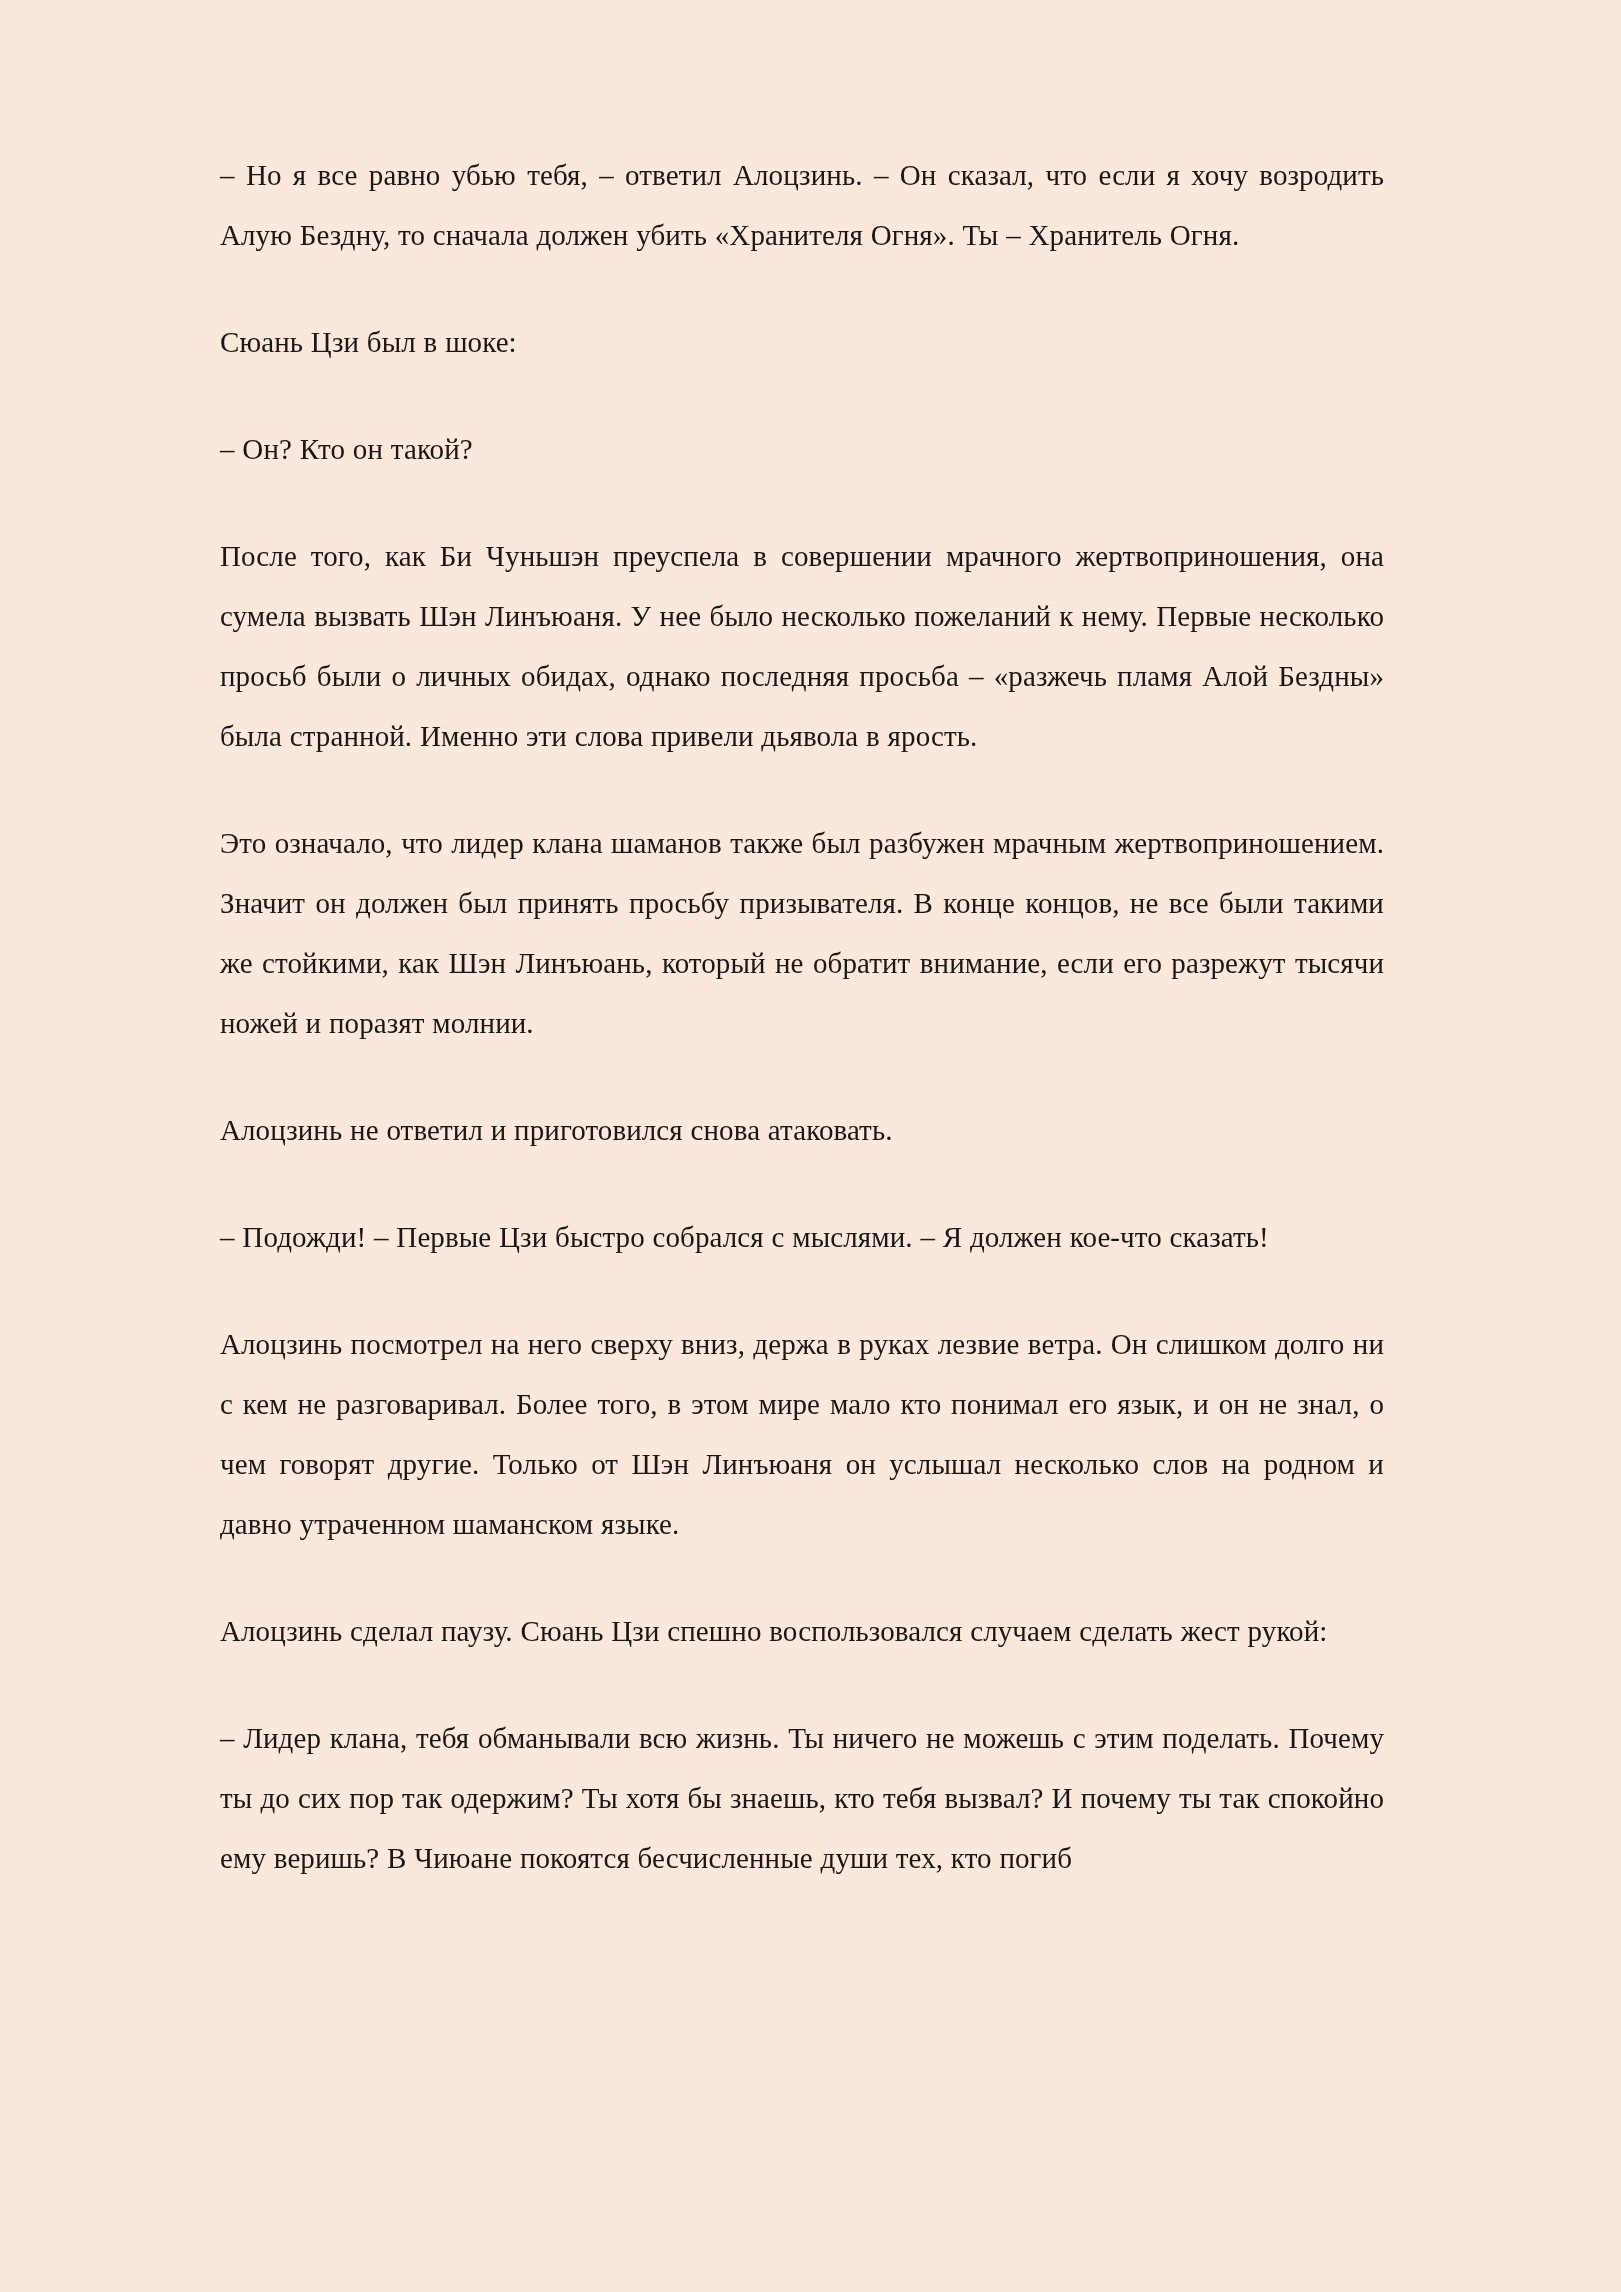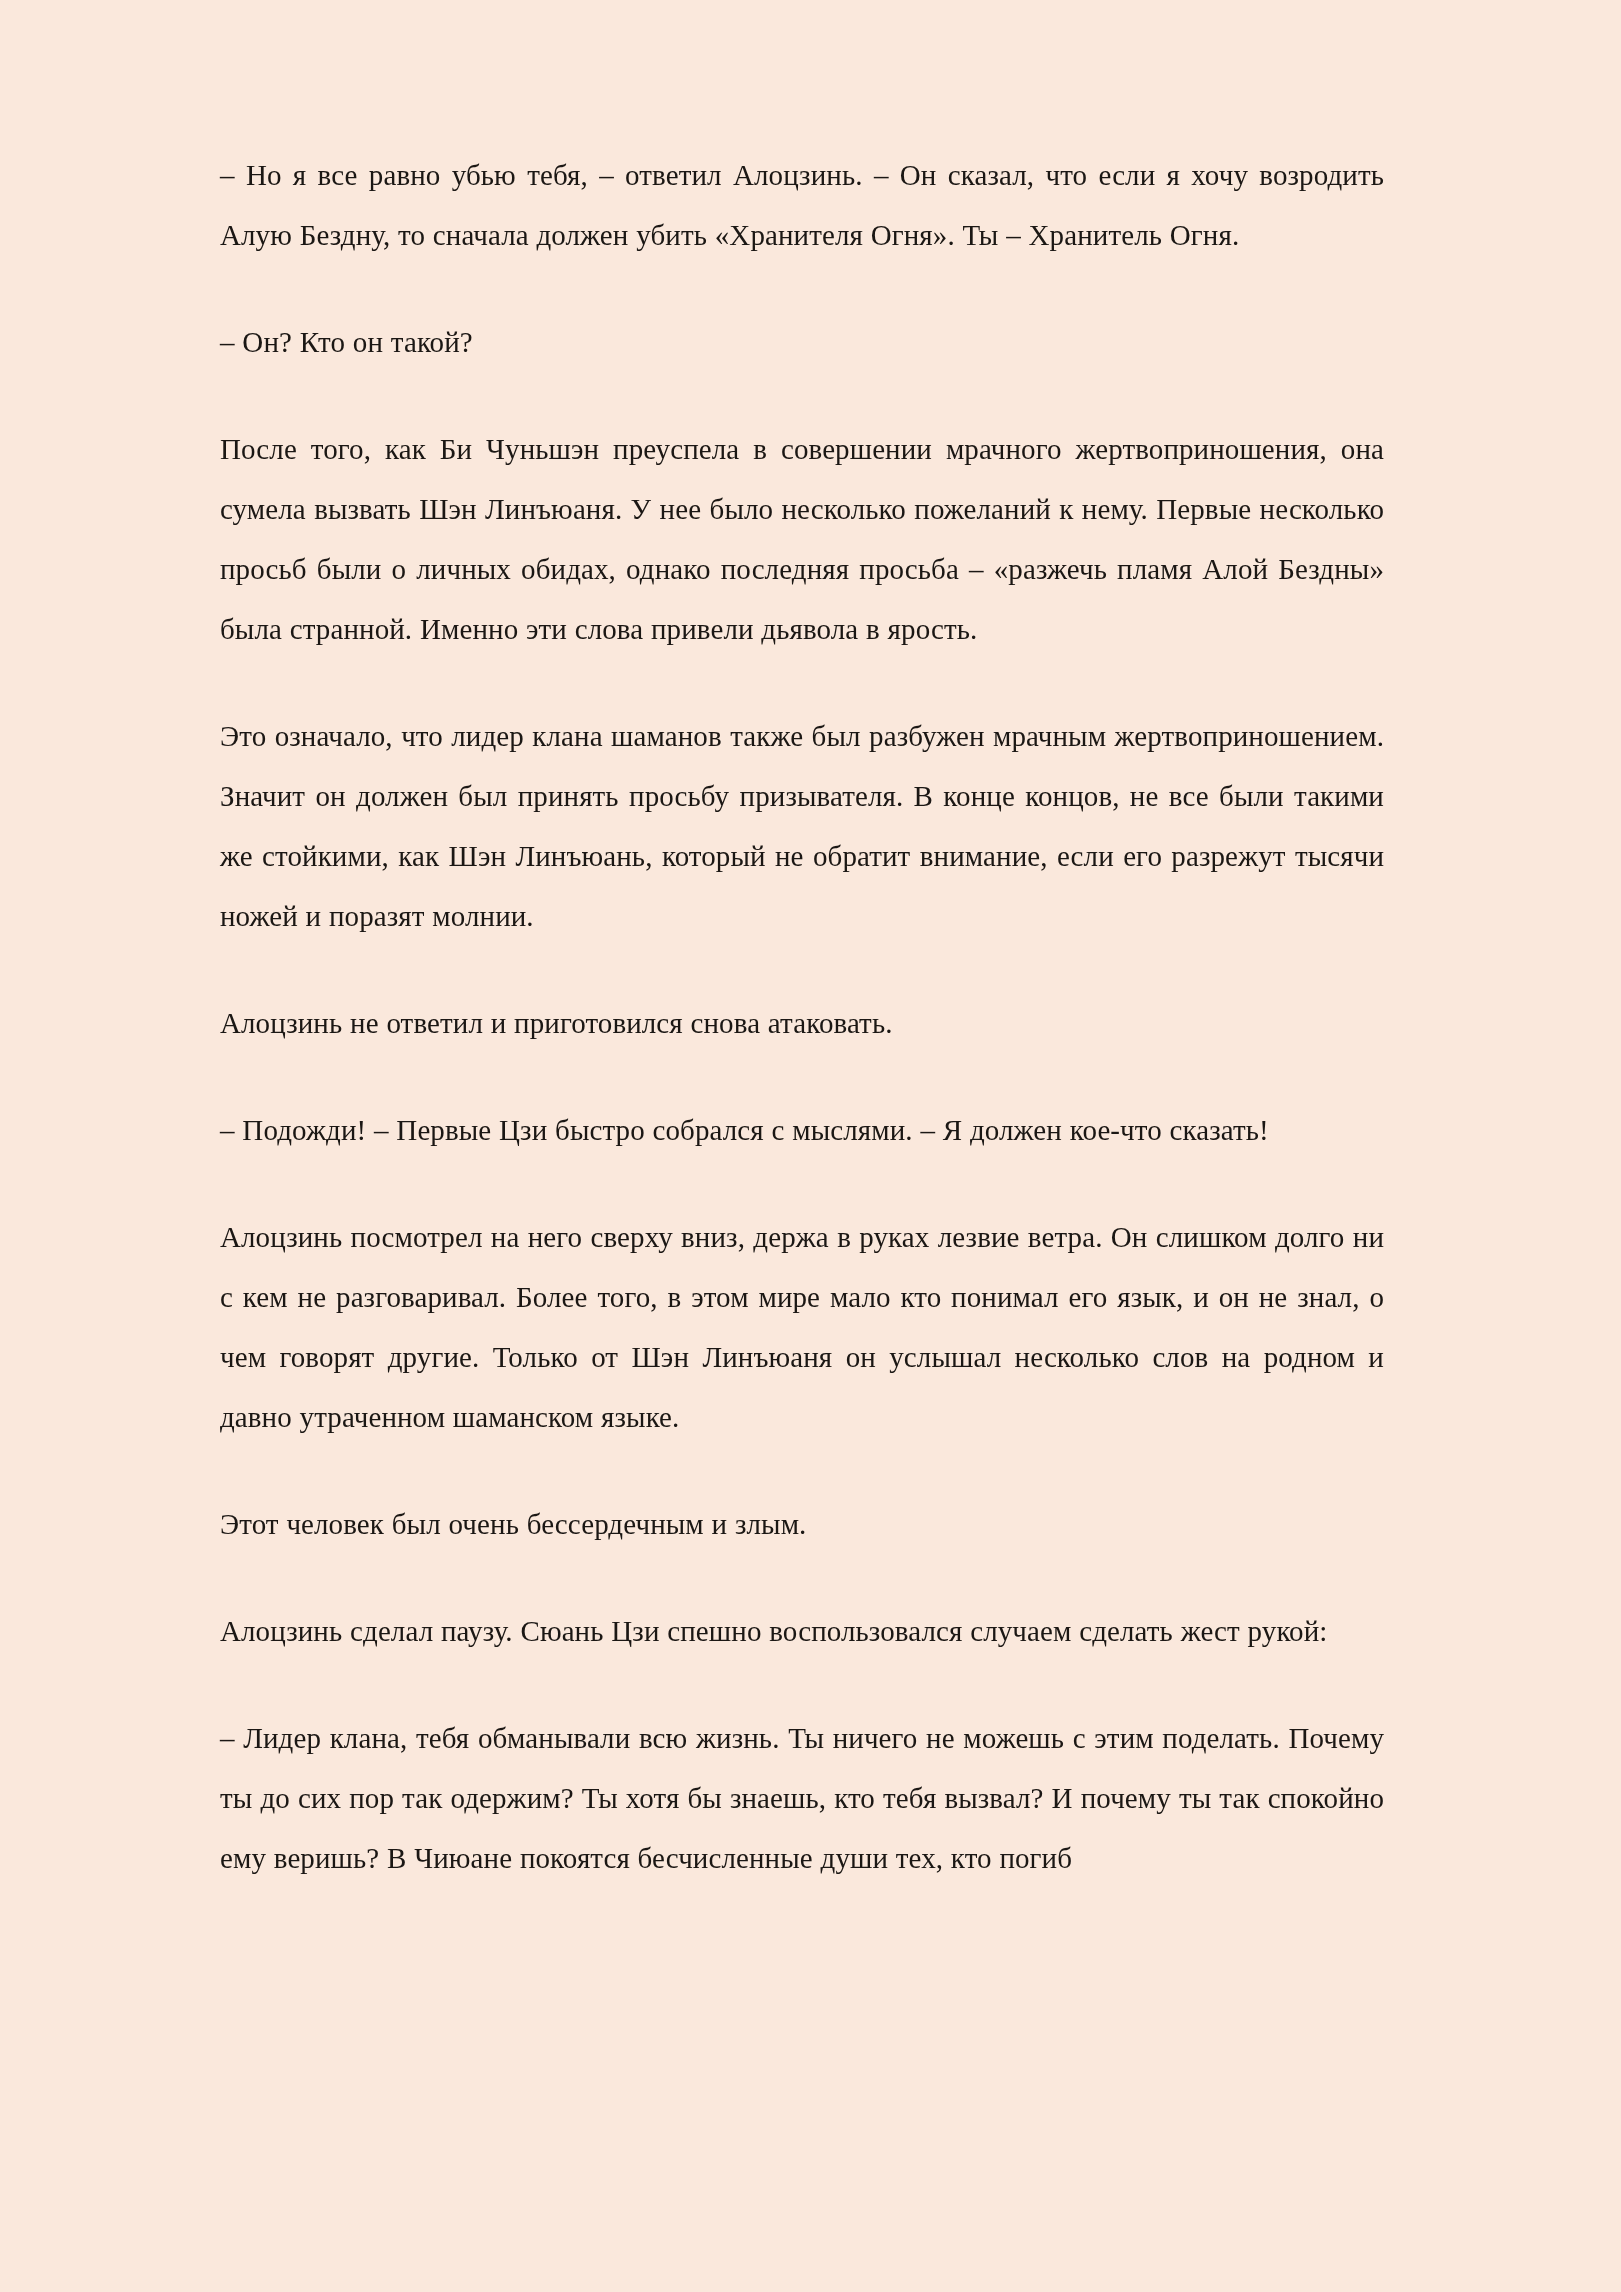--- a/index.html
+++ b/index.html
@@ -51,25 +51,25 @@
     text-align: justify;
   }
 </style>
 </head>
 <body>
 
 <div class="page">
   <div class="content">
 
     <p class="para loose">– Но я все равно убью тебя, – ответил Алоцзинь. – Он сказал, что если я хочу возродить Алую Бездну, то сначала должен убить «Хранителя Огня». Ты – Хранитель Огня.</p>
+    <p class="para single">Сюань Цзи был в шоке:</p>
     <p class="para single">– Он? Кто он такой?</p>
     <p class="para loose">После того, как Би Чуньшэн преуспела в совершении мрачного жертвоприношения, она сумела вызвать Шэн Линъюаня. У нее было несколько пожеланий к нему. Первые несколько просьб были о личных обидах, однако последняя просьба – «разжечь пламя Алой Бездны» была странной. Именно эти слова привели дьявола в ярость.</p>
     <p class="para loose">Это означало, что лидер клана шаманов также был разбужен мрачным жертвоприношением. Значит он должен был принять просьбу призывателя. В конце концов, не все были такими же стойкими, как Шэн Линъюань, который не обратит внимание, если его разрежут тысячи ножей и поразят молнии.</p>
     <p class="para single">Алоцзинь не ответил и приготовился снова атаковать.</p>
     <p class="para single">– Подожди! – Первые Цзи быстро собрался с мыслями. – Я должен кое-что сказать!</p>
     <p class="para loose">Алоцзинь посмотрел на него сверху вниз, держа в руках лезвие ветра. Он слишком долго ни с кем не разговаривал. Более того, в этом мире мало кто понимал его язык, и он не знал, о чем говорят другие. Только от Шэн Линъюаня он услышал несколько слов на родном и давно утраченном шаманском языке.</p>
-    <p class="para single">Этот человек был очень бессердечным и злым.</p>
     <p class="para loose">Алоцзинь сделал паузу. Сюань Цзи спешно воспользовался случаем сделать жест рукой:</p>
     <p class="para loose">– Лидер клана, тебя обманывали всю жизнь. Ты ничего не можешь с этим поделать. Почему ты до сих пор так одержим? Ты хотя бы знаешь, кто тебя вызвал? И почему ты так спокойно ему веришь? В Чиюане покоятся бесчисленные души тех, кто погиб</p>
 
   </div>
 </div>
 
 
 </body></html>

